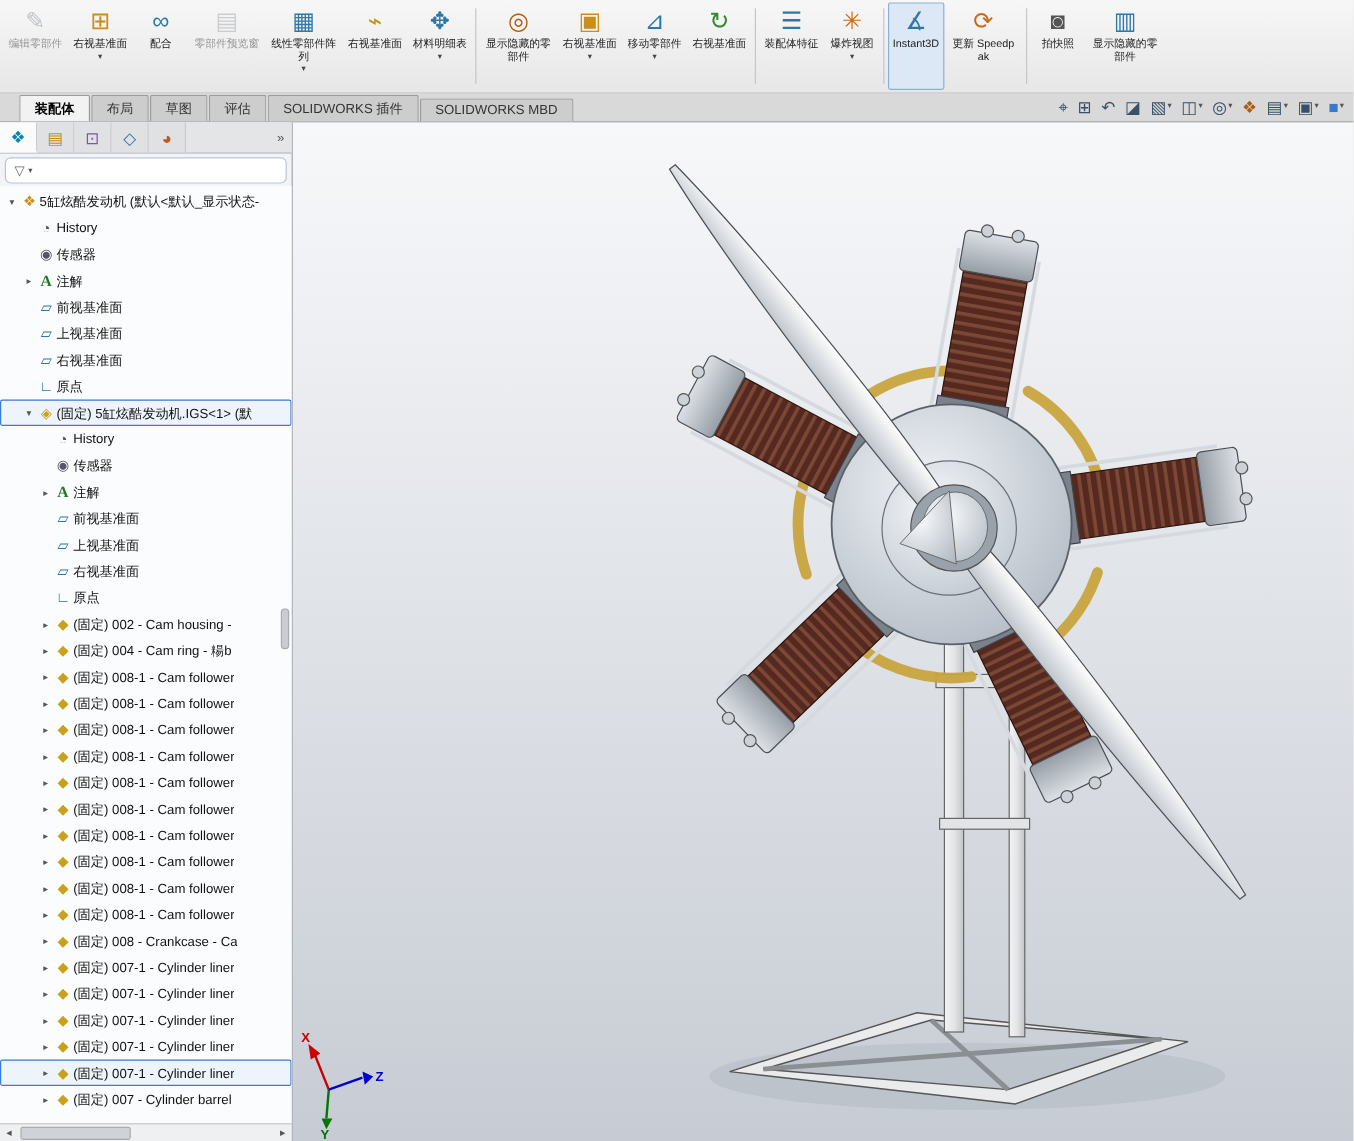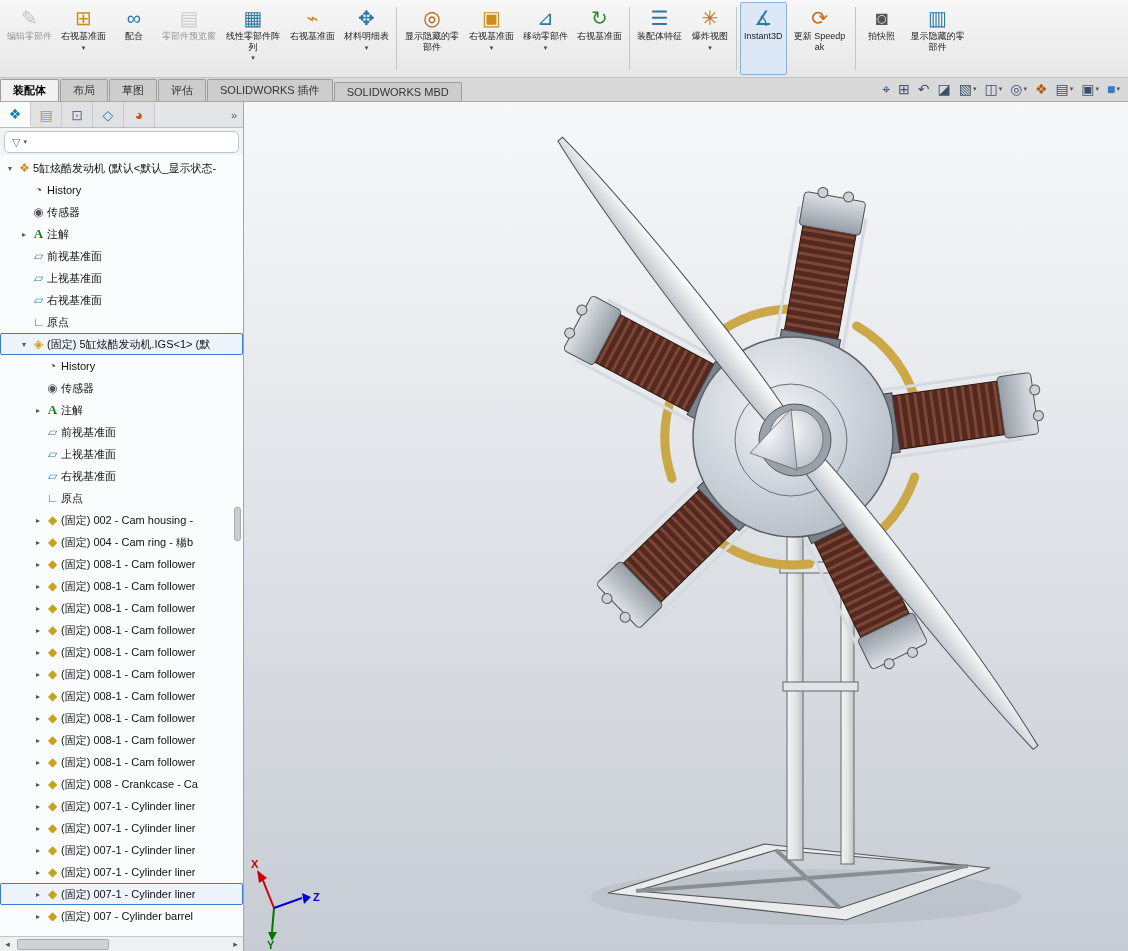--- a/index.html
+++ b/index.html
@@ -14,21 +14,21 @@
           min-width:46px;max-width:64px;padding:3px 3px 1px;border:1px solid transparent;border-radius:2px;cursor:pointer;}
   .tb-btn.active{border-color:#8ab0d8;background:#dce8f5;}
   .tb-btn.disabled{opacity:.45;}
   .tb-icon{font-size:20px;line-height:25px;height:25px;}
   .tb-label{font-size:9px;line-height:1.18;text-align:center;color:#222;max-height:23px;overflow:hidden;word-break:break-all;}
   .tb-caret{font-size:7px;color:#444;height:9px;line-height:9px;margin-top:1px;}
   .tb-sep{width:1px;background:#c6c6c6;margin:5px 2px;flex:none;}
 
   
   .tabrow{height:24px;background:#d9d9d9;border-bottom:1px solid #a8a8a8;display:flex;align-items:flex-end;
-          position:relative;padding-left:0;}
+          position:relative;padding-left:16px;}
   .cm-tab{padding:3px 12px;border:1px solid #9b9b9b;border-bottom:none;background:#cdcdcd;margin-right:1px;
           font-size:11px;color:#333;border-radius:2px 2px 0 0;cursor:pointer;white-space:nowrap;}
   .cm-tab.active{background:#f2f2f2;color:#000;font-weight:bold;}
   .headsup{position:absolute;right:8px;top:3px;display:flex;gap:8px;align-items:center;}
   .hu-btn{display:flex;align-items:center;gap:1px;font-size:14px;color:#38506a;cursor:pointer;line-height:16px;}
   .hu-caret{font-size:7px;color:#555;}
 
   
   .main{flex:1;display:flex;min-height:0;}
   .left-panel{width:244px;background:#f2f3f4;border-right:1px solid #9fa6ad;display:flex;flex-direction:column;position:relative;flex:none;}

